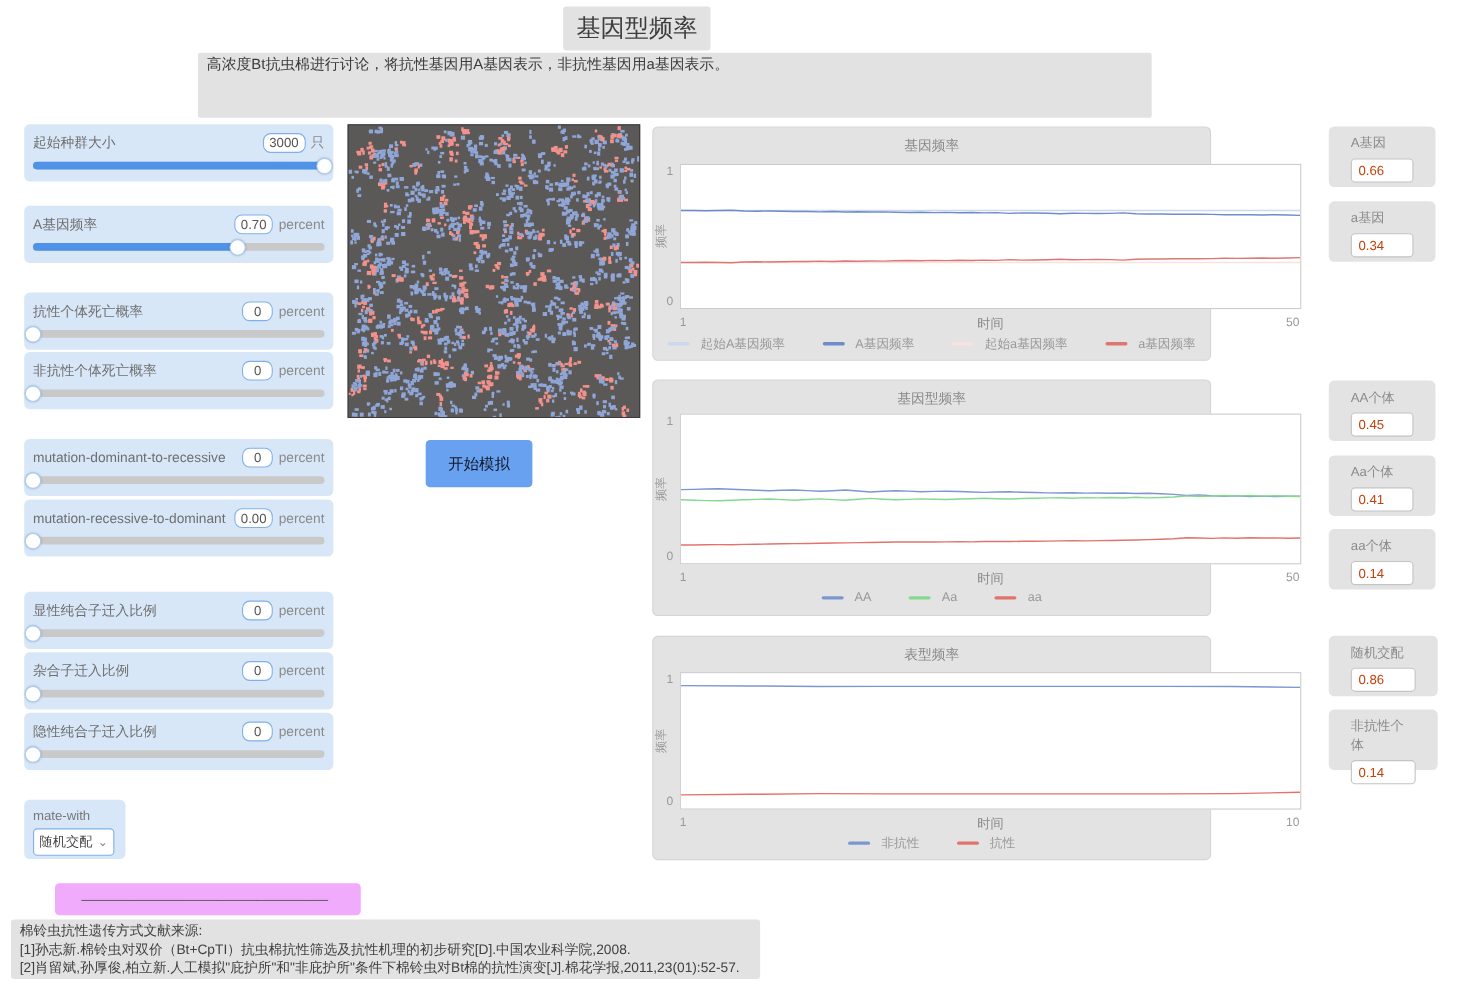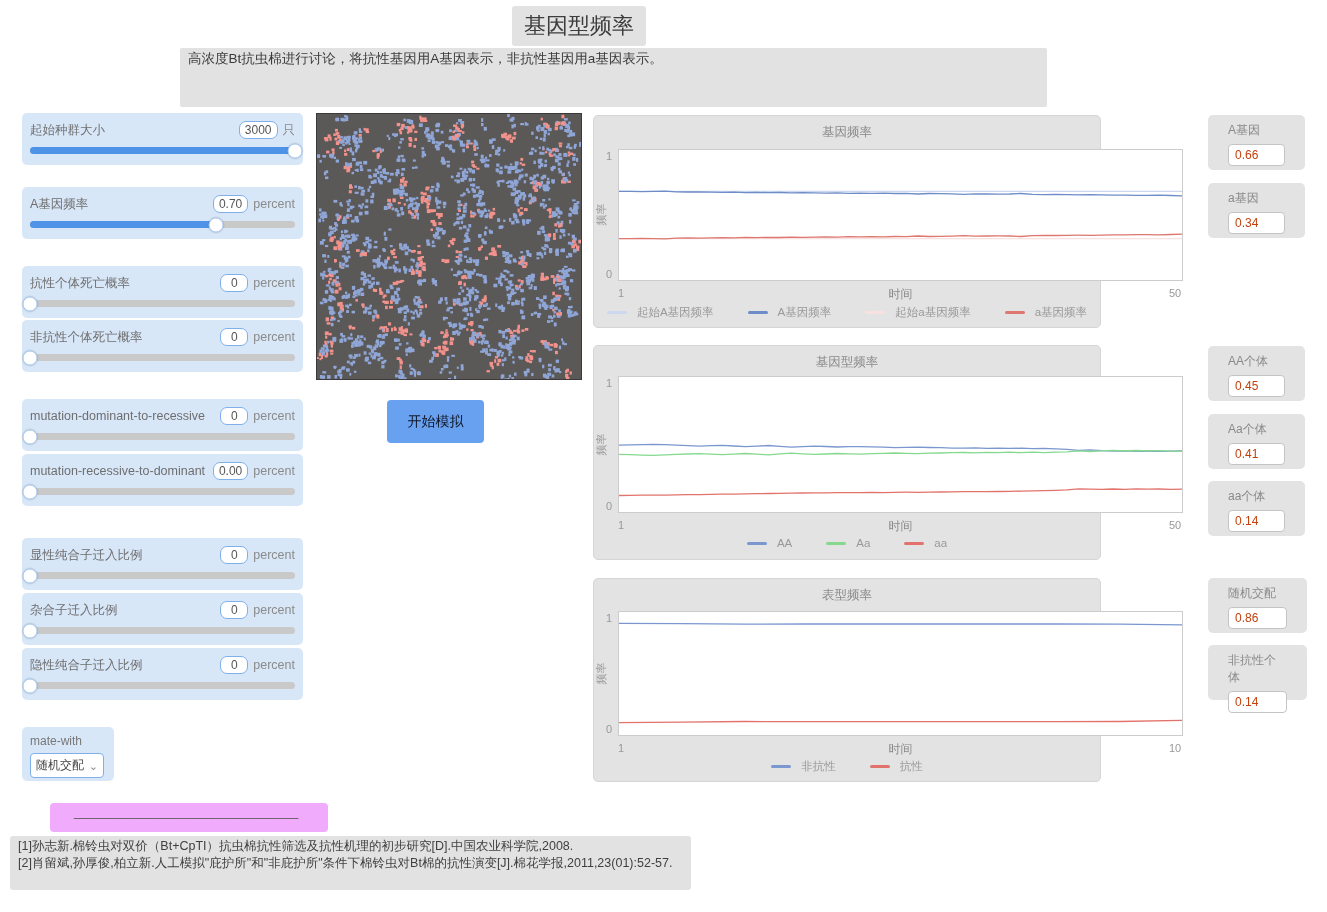--- a/index.html
+++ b/index.html
@@ -2465,15 +2465,16 @@
     </div>
     <div class="monitor" style="top: 645px; width: 99px;">
       <div class="mon-label">非抗性个体</div>
       <div class="mon-value">0.14</div>
     </div>
   </div>
 
 <div class="abs note-box">_______________________________</div>
 
 <div class="abs refs-box">
+  <div>棉铃虫抗性遗传方式文献来源:</div>
   <div>[1]孙志新.棉铃虫对双价（Bt+CpTI）抗虫棉抗性筛选及抗性机理的初步研究[D].中国农业科学院,2008.</div>
   <div>[2]肖留斌,孙厚俊,柏立新.人工模拟"庇护所"和"非庇护所"条件下棉铃虫对Bt棉的抗性演变[J].棉花学报,2011,23(01):52-57.</div>
 </div>
 
 </body></html>

